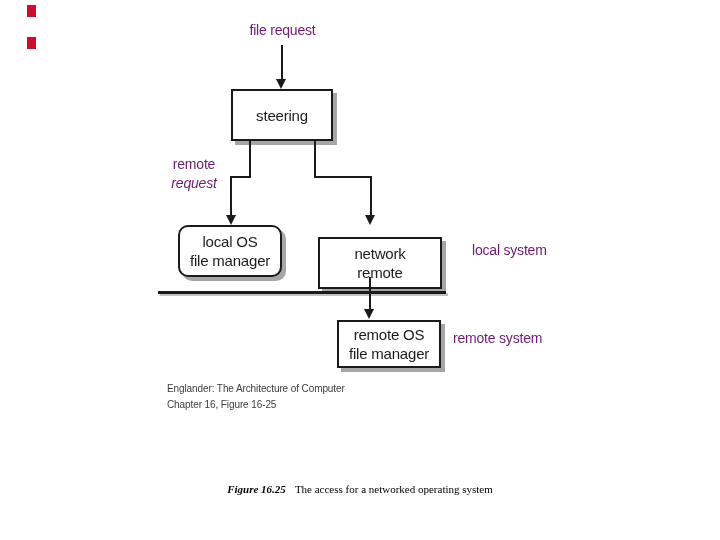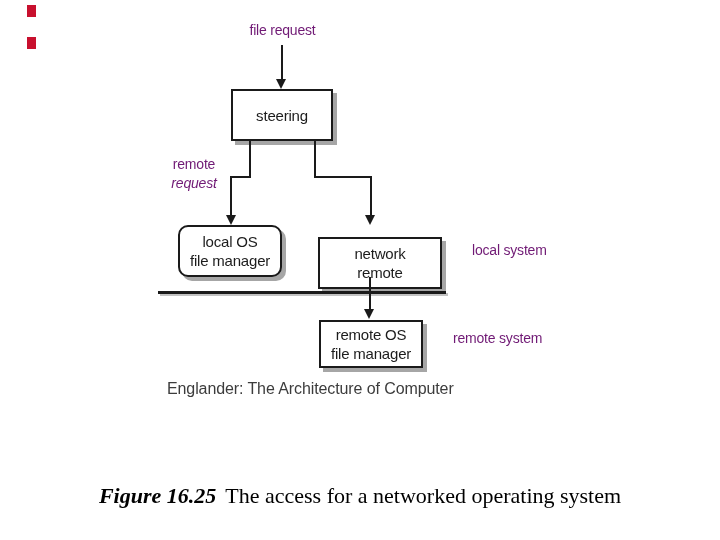--- a/index.html
+++ b/index.html
@@ -17,25 +17,25 @@
   .box span { display:block; }
   .line { position:absolute; background:#1a1a1a; }
   .arrowhead {
     position:absolute; width:0; height:0;
     border-left:5px solid transparent; border-right:5px solid transparent;
     border-top:10px solid #1a1a1a;
   }
   .dlabel { position:absolute; color:#701a75; font-size:14px; letter-spacing:-0.2px; line-height:19px; }
   .center { text-align:center; }
   .divider { position:absolute; left:158px; top:291px; width:288px; height:3px; background:#1a1a1a; box-shadow:2px 2px 0 #c2c2c2; }
-  .attr { position:absolute; left:167px; top:381px; font-size:16px; line-height:16.3px; color:#3c3c3c; letter-spacing:-0.1px; }
+  .attr { position:absolute; left:167px; top:381px; font-size:10px; line-height:16.3px; color:#3c3c3c; letter-spacing:-0.1px; }
   .attr span { display:block; }
   .caption {
     position:absolute; top:483px; left:0; width:720px; text-align:center;
-    font-family:"Liberation Serif", serif; font-size:22px; color:#000000;
+    font-family:"Liberation Serif", serif; font-size:11px; color:#000000;
   }
   .caption .fig { font-weight:bold; font-style:italic; margin-right:9px; }
 </style>
 </head>
 <body>
 
 <div class="canvas">
 
   <div class="redmark" style="top:5px;"></div>
   <div class="redmark" style="top:37px;"></div>
@@ -73,28 +73,29 @@
     <span>remote</span>
   </div>
 
   <div class="dlabel" style="left:472px; top:241px;">local system</div>
 
   <div class="divider"></div>
 
   <div class="line" style="left:369px; top:277px; width:2px; height:32px;"></div>
   <div class="arrowhead" style="left:364px; top:309px;"></div>
 
-  <div class="box" style="left:319px; top:320px; width:104px; height:48px;">
+  <div class="box" style="left:337px; top:320px; width:104px; height:48px;">
     <span>remote OS</span>
     <span>file manager</span>
   </div>
 
   <div class="dlabel" style="left:453px; top:329px;">remote system</div>
 
   <div class="attr">
     <span>Englander: The Architecture of Computer</span>
+    <span>Chapter 16, Figure 16-25</span>
   </div>
 
   <div class="caption">
     <span class="fig">Figure 16.25</span><span>The access for a networked operating system</span>
   </div>
 
 </div>
 
 </body></html>

